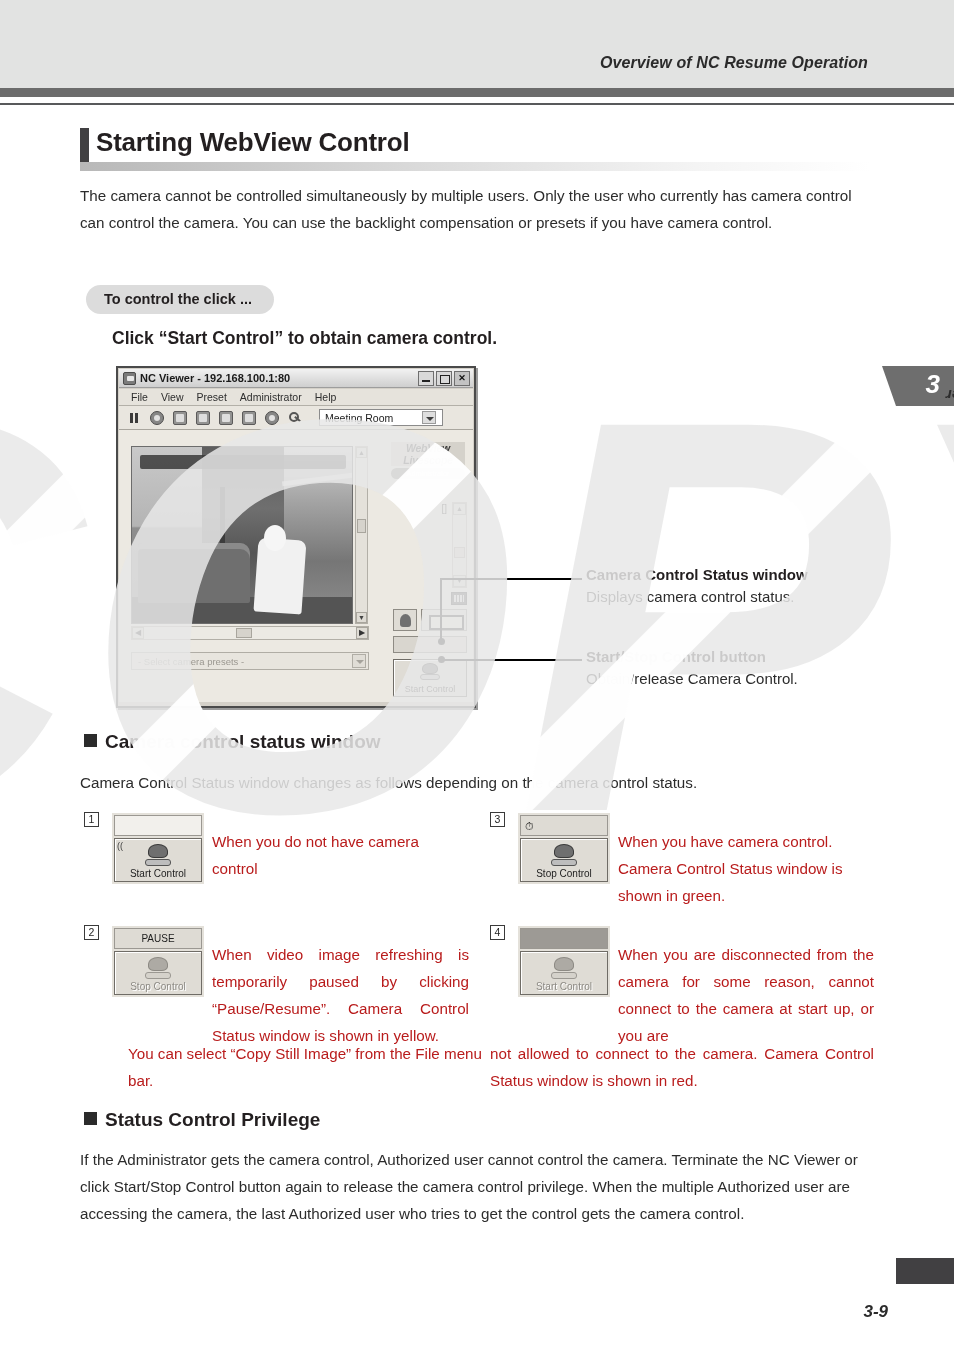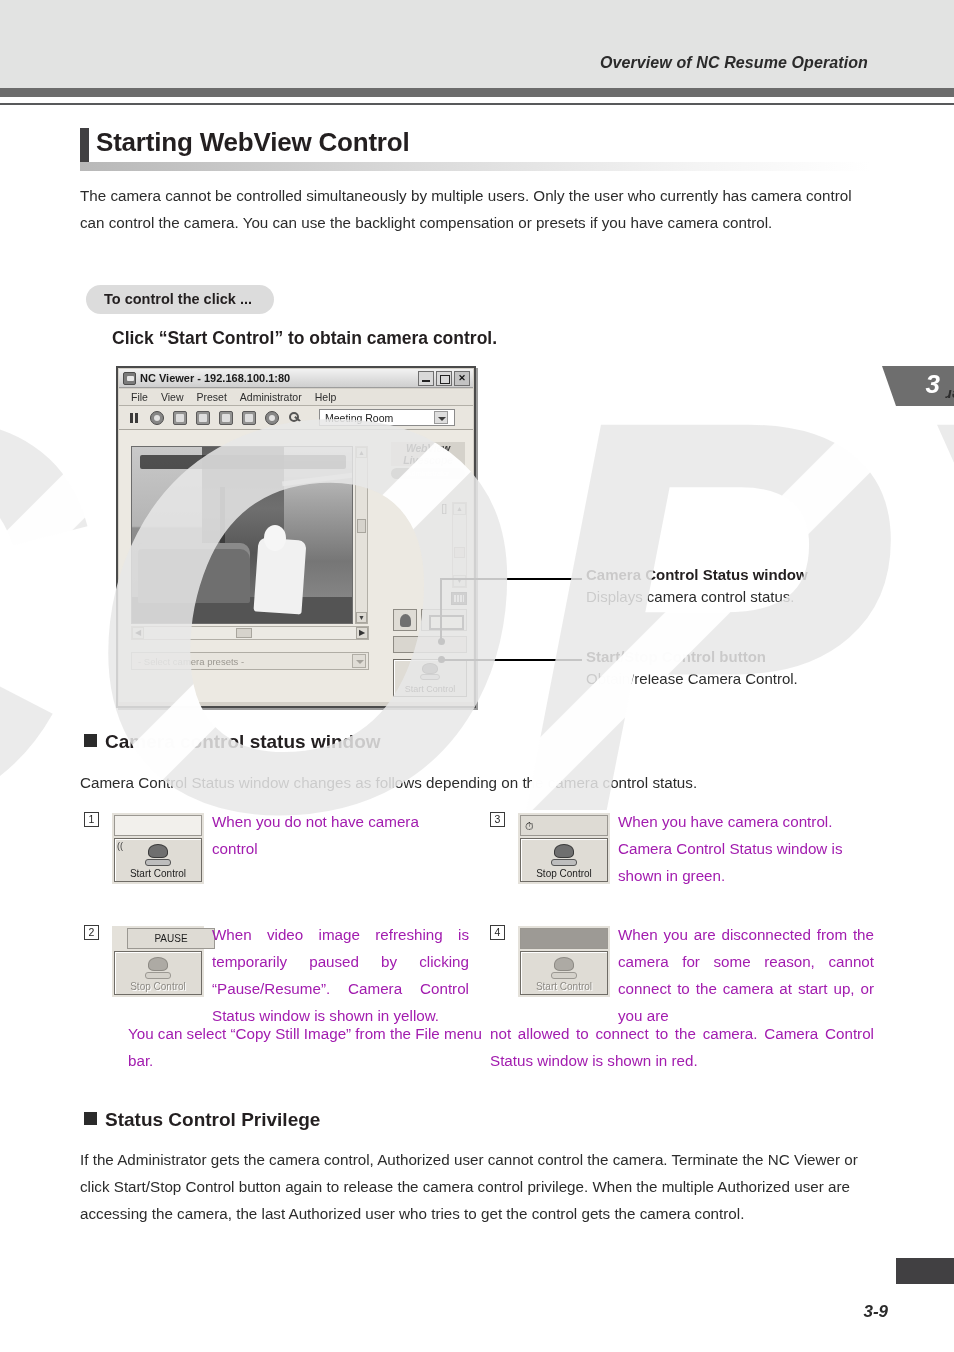--- a/index.html
+++ b/index.html
@@ -145,21 +145,21 @@
   .tb-key { background: transparent; }
   .tb-key::before {
     content:""; position:absolute; left:1px; top:1px; width:6px; height:6px;
     border:2px solid #4a4a4a; border-radius:50%;
   }
   .tb-key::after {
     content:""; position:absolute; left:6px; top:7px; width:7px; height:2px;
     background:#4a4a4a; transform: rotate(40deg);
   }
   .tb-combo {
-    margin-left: 8px; width: 136px; height: 17px;
+    margin-left: 8px; width: 124px; height: 17px;
     background: #ffffff; border: 1px solid #8b8b8b;
     display: flex; align-items: center; justify-content: space-between;
     padding: 0 6px 0 5px;
   }
   .tb-combo-text { font-size: 10.5px; color: #1b1b1b; }
   .tb-combo-arrow {
     width: 14px; height: 13px; background: #dedede; border: 1px solid #9a9a9a;
     position: relative;
   }
   .tb-combo-arrow::after {
@@ -393,21 +393,21 @@
   }
   .mcam .base {
     position:absolute; left:0; bottom:0; width:26px; height:7px;
     background:#bdbdbd; border:1px solid #555; border-radius:3px;
   }
   .mcam.pale .dome { background:#adaaa4; border-color:#8d8a84; }
   .mcam.pale .base { background:#d5d2cb; border-color:#9b9892; }
   .waves {
     position:absolute; left:2px; top:2px; font-size:9px; color:#3b3b3b;
   }
-  .item-text { position:absolute; font-size:15.2px; line-height:27px; color:#a21caf; }
+  .item-text { position:absolute; font-size:15.2px; line-height:27px; color:#b91c1c;margin-top:20px; }
   .item-text.just { text-align:justify; }
 
   
   .chap-tab {
     position:absolute; right:0; top:366px; width:58px; height:40px;
     background:#6e6e6e;
   }
   .chap-tab .num {
     position:absolute; right:14px; top:3px;
     font-size:26px; font-weight:bold; font-style:italic; color:#ffffff;
@@ -608,21 +608,21 @@
         <span class="dome"></span>
         <span class="base"></span>
       </span>
     <span class="lbl">Stop Control</span>
   </div>
 </div>
 <div class="item-text" style="left:618px; top:808px; width:256px;">When you have camera control. Camera Control Status window is shown in green.</div>
 
 <div class="item-num" style="left:84px; top:925px;">2</div>
 <div class="mini" style="left:112px; top:926px;">
-  <div class="mstatus" style="background:#dedbd4; font-weight:normal;margin-left:13px;">PAUSE</div>
+  <div class="mstatus" style="background:#dedbd4; font-weight:normal;">PAUSE</div>
   <div class="mbtn disabled">
     <span class="mcam pale">
         <span class="dome"></span>
         <span class="base"></span>
       </span>
     <span class="lbl">Stop Control</span>
   </div>
 </div>
 <div class="item-text just" style="left:212px; top:921px; width:257px;">When video image refreshing is temporarily paused by clicking “Pause/Resume”. Camera Control Status window is shown in yellow.</div>
 <div class="item-text" style="left:128px; top:1020px; width:360px;">You can select “Copy Still Image” from the File menu bar.</div>

